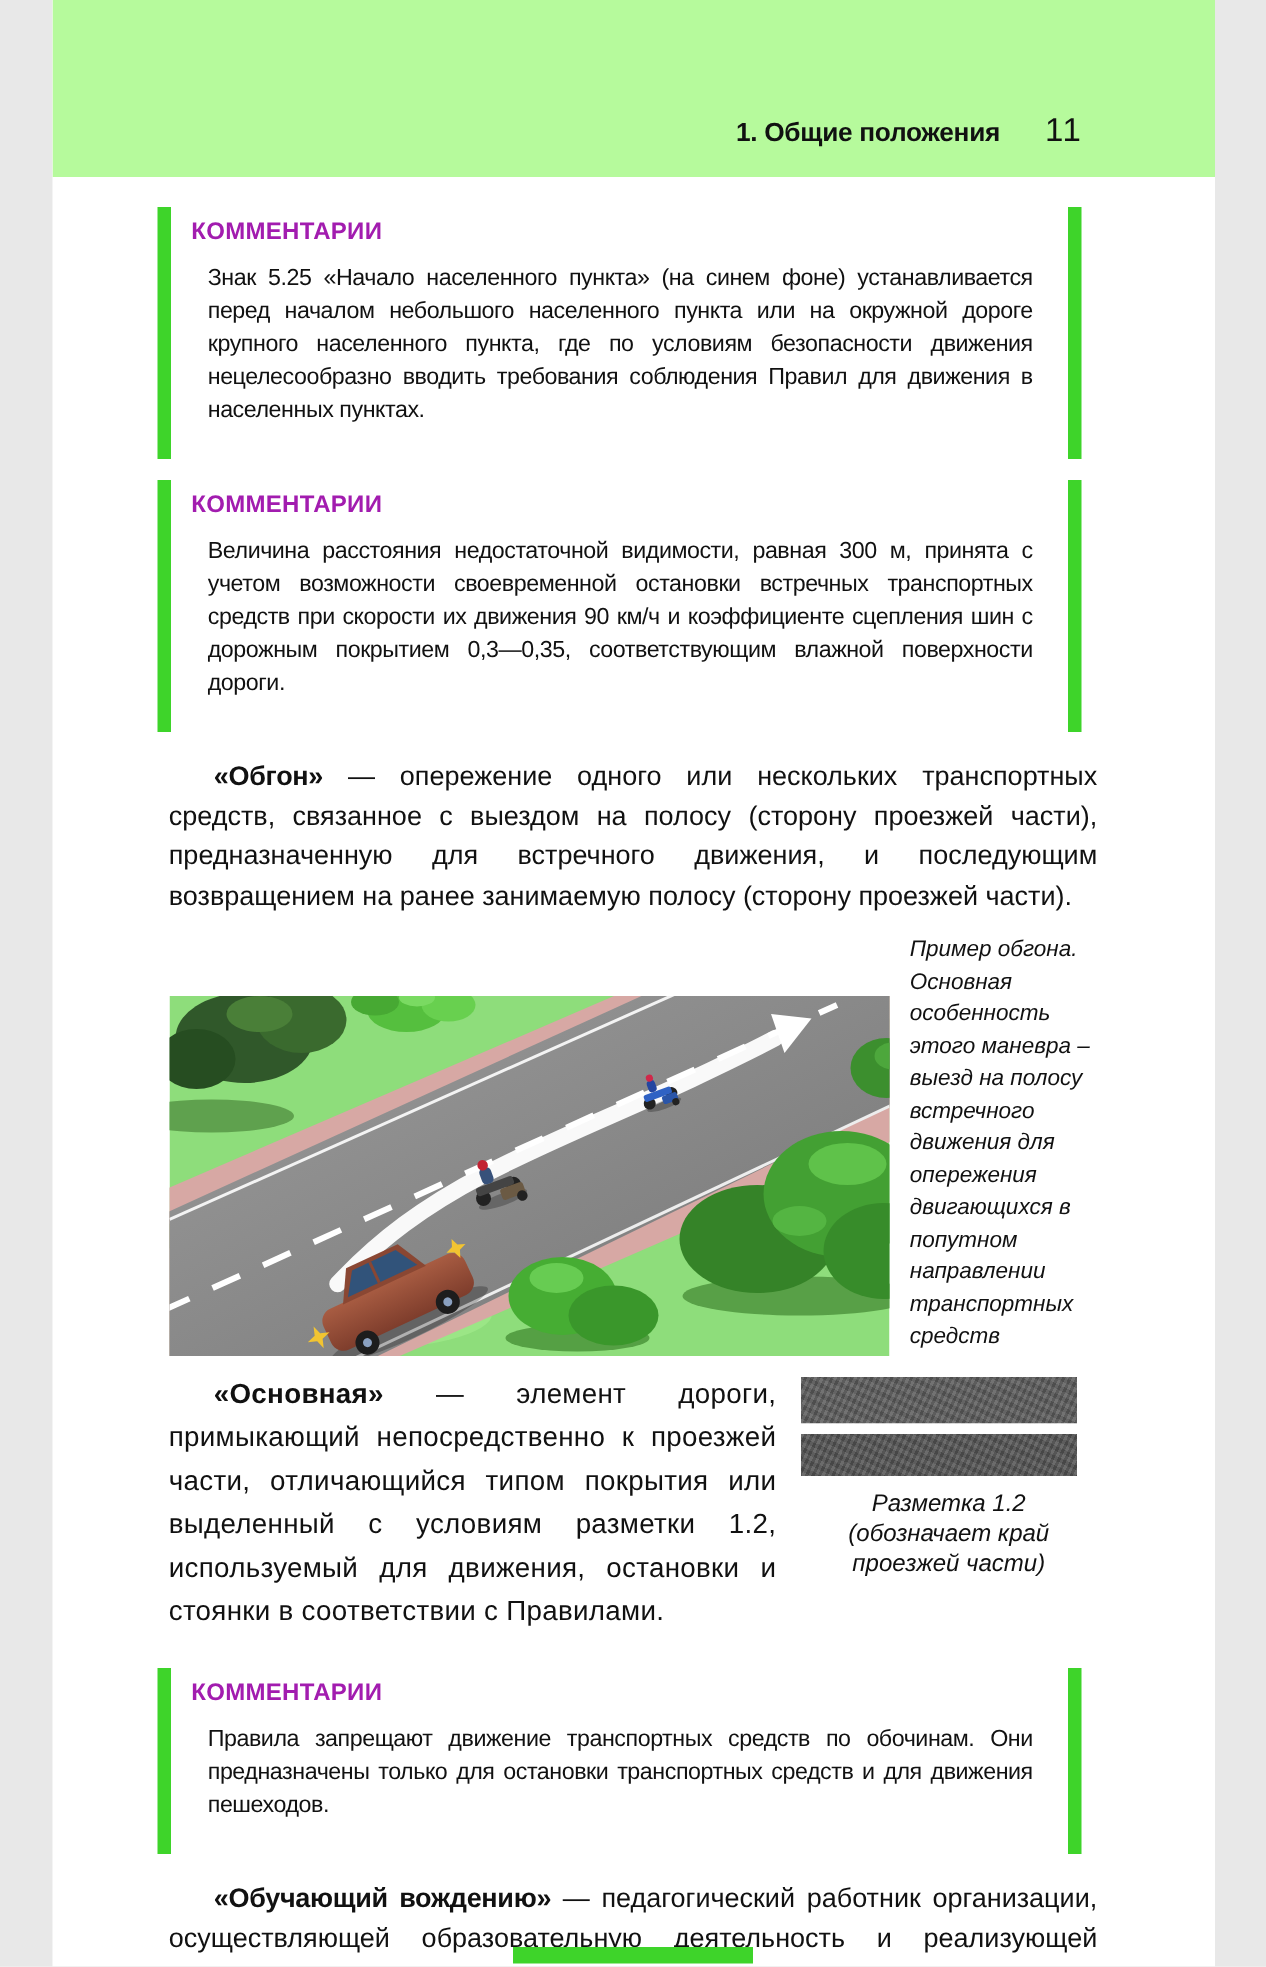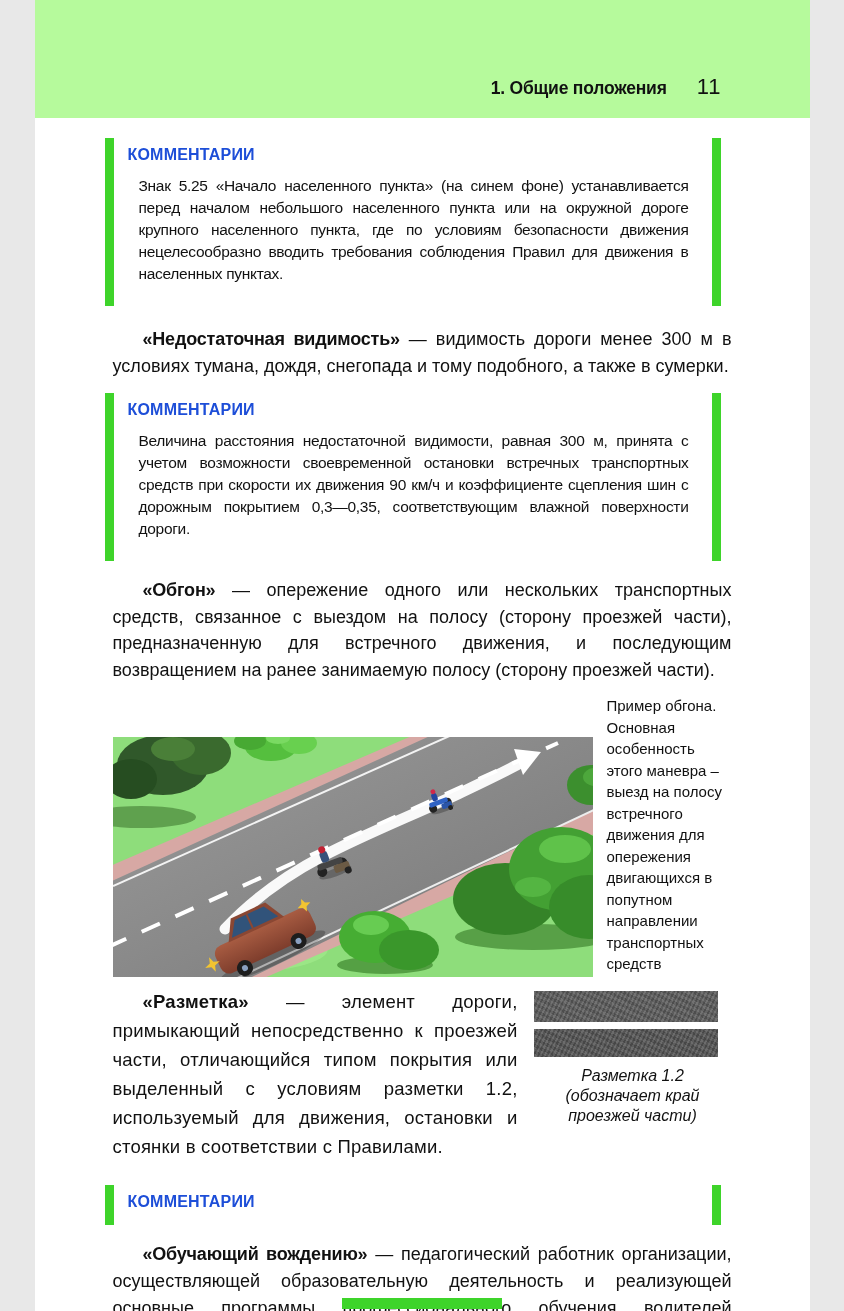--- a/index.html
+++ b/index.html
@@ -31,21 +31,21 @@
     display:flex;
     margin:0 89px 0 70px;
     align-items:stretch;
   }
   .green-bar{width:9px;background:#3ed42a;flex:0 0 9px;}
   .comment-content{
     flex:1;
     padding:8px 12px 10px 14px;
   }
   .comment-heading{
-    color:#1d4ed8;
+    color:#a21caf;
     font-weight:bold;
     font-size:16px;
     letter-spacing:0.2px;
     margin-bottom:4px;
   }
   .comment-text{
     margin:11px;
     font-size:15.5px;
     line-height:22px;
     letter-spacing:-0.3px;
@@ -66,20 +66,21 @@
   
   .figure-row{
     margin:12px 78px 0 78px;
     display:flex;
     gap:14px;
     align-items:flex-end;
   }
   .photo{width:480px;height:240px;flex:0 0 480px;display:block;}
   .photo-caption{
     width:196px;
+    font-style:italic;
     font-size:15px;
     line-height:21.5px;
     padding-bottom:2px;
   }
 
   
   .shoulder-row{
     margin:10px 78px 0 78px;
     display:flex;
     gap:16px;
@@ -132,23 +133,20 @@
 
   <section class="comment-box mt20">
     <div class="green-bar"></div>
     <div class="comment-content">
       <div class="comment-heading">КОММЕНТАРИИ</div>
       <p class="comment-text">Знак 5.25 «Начало населенного пункта» (на синем фоне) устанавливается перед началом небольшого населенного пункта или на окружной дороге крупного населенного пункта, где по условиям безопасности движения нецелесообразно вводить требования соблюдения Правил для движения в населенных пунктах.</p>
     </div>
     <div class="green-bar"></div>
   </section>
 
-  <p class="para mt20">
-    <b>«Недостаточная видимость»</b><span> — видимость дороги менее 300 м в условиях тумана, дождя, снегопада и тому подобного, а также в сумерки.</span>
-  </p>
 
   <section class="comment-box mt14">
     <div class="green-bar"></div>
     <div class="comment-content">
       <div class="comment-heading">КОММЕНТАРИИ</div>
       <p class="comment-text">Величина расстояния недостаточной видимости, равная 300 м, принята с учетом возможности своевременной остановки встречных транспортных средств при скорости их движения 90 км/ч и коэффициенте сцепления шин с дорожным покрытием 0,3—0,35, соответствующим влажной поверхности дороги.</p>
     </div>
     <div class="green-bar"></div>
   </section>
 
@@ -253,36 +251,37 @@
         <ellipse cx="262" cy="200" rx="36" ry="26" fill="#46ad33"></ellipse>
         <ellipse cx="296" cy="213" rx="30" ry="20" fill="#3a972b"></ellipse>
         <ellipse cx="258" cy="188" rx="18" ry="10" fill="#67cc52"></ellipse>
       </g>
     </svg>
     <div class="photo-caption">Пример обгона. Основная особенность этого маневра – выезд на полосу встречного движения для опережения двигающихся в попутном направлении транспортных средств</div>
   </div>
 
   <div class="shoulder-row">
     <p class="para-wide" style="margin:0;">
-      <b>«Разметка»</b><span> — элемент дороги, примыкающий непосредственно к проезжей части, отличающийся типом покрытия или выделенный с условиям разметки 1.2, используемый для движения, остановки и стоянки в соответствии с Правилами.</span>
+      <b>«Основная»</b><span> — элемент дороги, примыкающий непосредственно к проезжей части, отличающийся типом покрытия или выделенный с условиям разметки 1.2, используемый для движения, остановки и стоянки в соответствии с Правилами.</span>
     </p>
     <div class="marking-col">
       <div class="marking-graphic">
         <div class="asphalt"></div>
         <div class="edge-line"></div>
         <div class="asphalt lower"></div>
       </div>
       <div class="marking-caption">Разметка 1.2 (обозначает край проезжей части)</div>
     </div>
   </div>
 
   <section class="comment-box mt24">
     <div class="green-bar"></div>
     <div class="comment-content">
       <div class="comment-heading">КОММЕНТАРИИ</div>
+      <p class="comment-text">Правила запрещают движение транспортных средств по обочинам. Они предназначены только для остановки транспортных средств и для движения пешеходов.</p>
     </div>
     <div class="green-bar"></div>
   </section>
 
   <p class="para mt16" style="line-height:27px;">
     <b>«Обучающий вождению»</b><span> — педагогический работник организации, осуществляющей образовательную деятельность и реализующей основные программы профессионального обучения водителей транспортных средств соответствующих категорий и подкатегорий, квалификация которого отвечает квалификационным требованиям, указанным в квалификационных справочниках, и (или) профессиональным стандартам (при наличии), обучающий управлению транспортным средством.</span>
   </p>
 
   <div class="footer-accent"></div>
 

